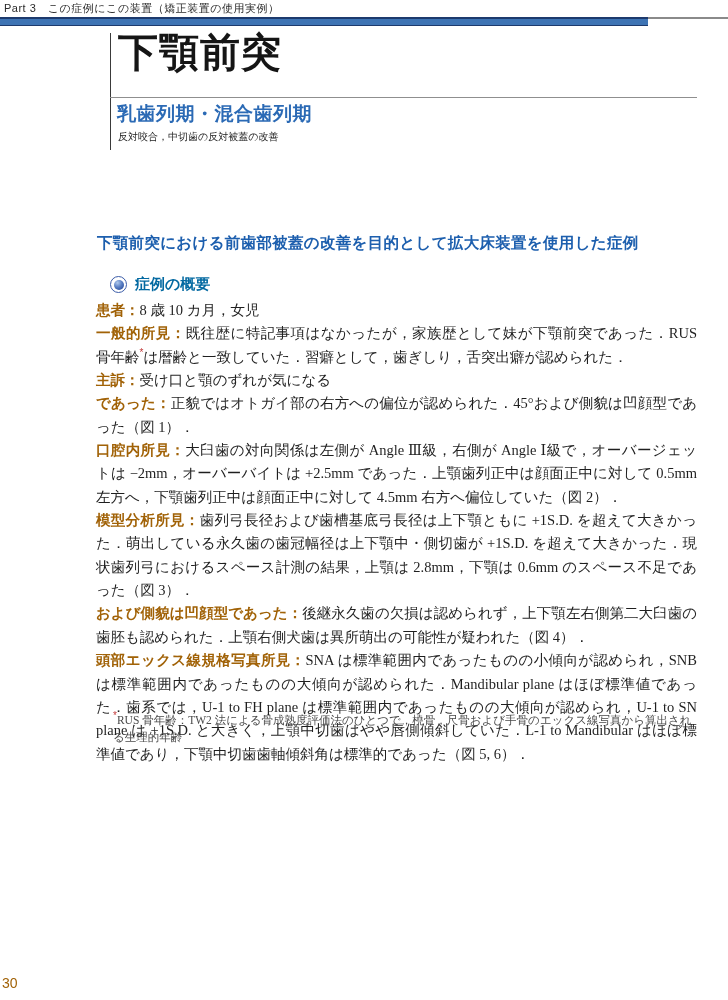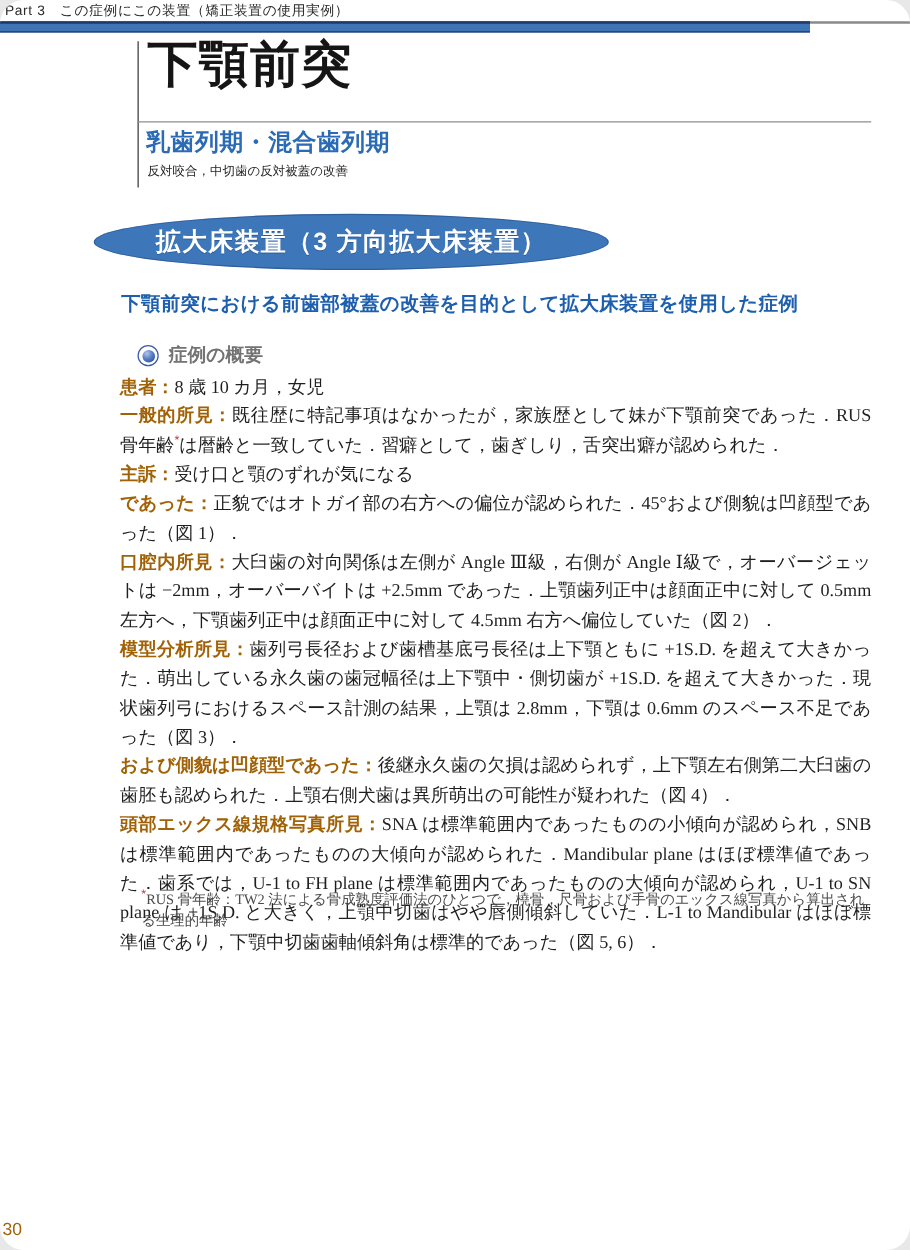--- a/index.html
+++ b/index.html
@@ -4,21 +4,21 @@
 <style>
   :root{
     --band-blue:#3e74b4; --band-edge:#1d3a6d; --heading-blue:#2b6ab5;
     --case-heading-blue:#1d5fae; --ellipse-blue:#3d77ba; --marker-red:#c23a3a;
     --rule-gray:#8a8a8a; --ink:#1c1c1c;
   }
   html,body{margin:0;padding:0;background:#e8e8e8;}
   .page{
     position:relative; width:728px; height:1000px; background:#ffffff;
     margin:0 auto; overflow:hidden;
-    font-family:"Liberation Serif","DejaVu Serif",serif; color:var(--ink);border-radius:19px;
+    font-family:"Liberation Serif","DejaVu Serif",serif; color:var(--ink);
   }
   .running-head{
     position:absolute; top:1px; left:4px; font-family:"Liberation Sans","DejaVu Sans",sans-serif;
     font-size:11px; color:#2a2a2a; letter-spacing:.5px; white-space:nowrap;
   }
   .top-band{
     position:absolute; top:17px; left:0; width:648px; height:9px;
     background:var(--band-blue);
     border-top:2px solid var(--band-edge); border-bottom:1px solid var(--band-edge);
     box-sizing:border-box;
@@ -70,21 +70,21 @@
     width:15px; height:15px; border-radius:50%;
     border:1.5px solid #3b5ca8; background:#ffffff;
     display:flex; align-items:center; justify-content:center;
   }
   .sphere-core{
     width:10px; height:10px; border-radius:50%;
     background:radial-gradient(circle at 35% 28%, #aec8ec 0%, #5a7fc4 45%, #1c3f8f 100%);
   }
   .overview-title{
     margin:0; font-family:"Liberation Sans","DejaVu Sans",sans-serif; font-weight:bold;
-    font-size:15px; color:#737373;
+    font-size:15px; color:#0369a1;
   }
   .findings{
     position:absolute; left:96px; top:299px; width:601px;
     font-size:14.5px; line-height:23.35px; text-align:justify;
   }
   .finding{margin:0;}
   .finding-label{
     font-family:Liberation Sans, sans-serif; font-weight:bold; color:#a16207;
   }
   .finding-text{color:#1f1f1f;}
@@ -111,23 +111,20 @@
   <div class="top-band"></div>
   <div class="top-band-tail"></div>
 
   <div class="chapter-rule-v"></div>
   <h1 class="chapter-title">下顎前突</h1>
 
   <div class="section-rule-h"></div>
   <h2 class="stage-title">乳歯列期・混合歯列期</h2>
   <p class="stage-subtitle">反対咬合，中切歯の反対被蓋の改善</p>
 
-  <div class="device-badge">
-    <span>拡大床装置（3 方向拡大床装置）</span>
-  </div>
 
   <h3 class="case-heading">下顎前突における前歯部被蓋の改善を目的として拡大床装置を使用した症例</h3>
 
   <div class="overview-head">
     <span class="sphere-icon">
         <span class="sphere-core"></span>
       </span>
     <h4 class="overview-title">症例の概要</h4>
   </div>
 

